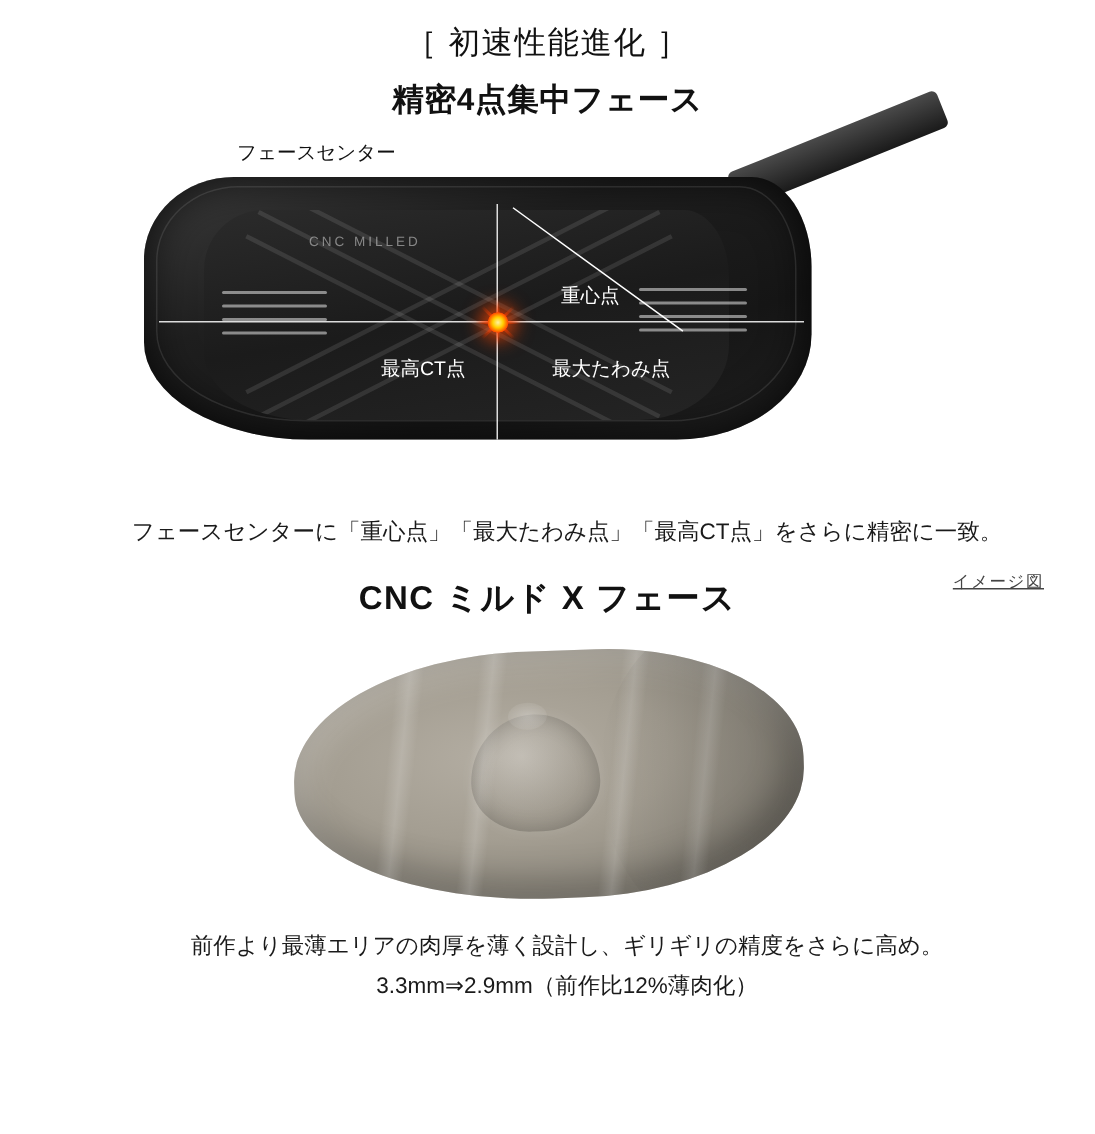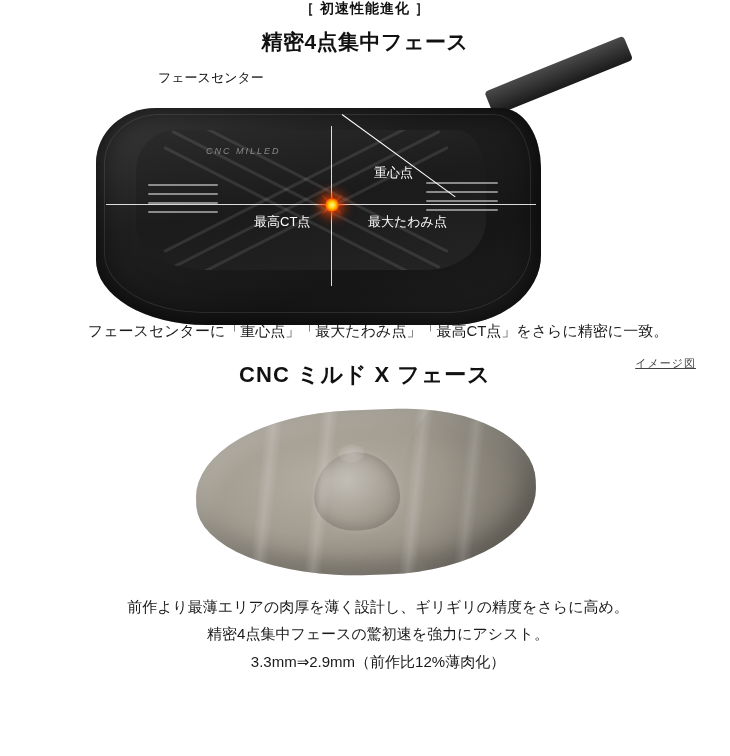--- a/index.html
+++ b/index.html
@@ -17,23 +17,24 @@
   }
   .page {
     width: 730px;
     height: 756px;
     position: relative;
     box-sizing: border-box;
   }
   
   .h-main {
     text-align: center;
-    font-size: 14px;
-    font-weight: 700;
+    font-size: 21px;
+    font-weight: 400;
     letter-spacing: 1px;
+    padding-top: 14px;
     color: #111;
   }
   .h-sub {
     text-align: center;
     font-size: 21px;
     font-weight: 700;
     letter-spacing: 0.5px;
     margin-top: 10px;
     color: #111;
   }
@@ -64,28 +65,27 @@
     position: absolute;
     left: 96px;
     top: 28px;
     width: 540px;
     height: 190px;
   }
   
   .head-body {
     position: absolute;
     left: 0px;
-    top: 16px;
+    top: 2px;
     width: 445px;
-    height: 217px;
+    height: 175px;
     background: linear-gradient(160deg,#3c3c3c 0%, #1f1f1f 35%, #161616 70%, #202020 100%);
     border-radius: 60px 40px 90px 110px / 55px 60px 70px 65px;
     box-shadow: inset 0 0 30px rgba(0,0,0,0.8);
     overflow: hidden;
-    font-style: italic;
   }
   .head-body:after {
     content: "";
     position: absolute;
     left: 8px; top: 6px;
     right: 10px; bottom: 12px;
     border-radius: 55px 38px 85px 100px / 50px 55px 65px 60px;
     border: 1px solid rgba(255,255,255,0.10);
   }
   
@@ -378,16 +378,15 @@
       <div class="streak" style="left:34%"></div>
       <div class="streak" style="left:62%"></div>
       <div class="streak" style="left:78%"></div>
       <div class="shade"></div>
       <div class="bulge"></div>
     </div>
 
   </div>
 
   <div class="para" style="margin-top:4px">前作より最薄エリアの肉厚を薄く設計し、ギリギリの精度をさらに高め。</div>
-  <div class="para" style="margin-top:2px">精密4点集中フェースの驚初速を強力にアシスト。</div>
   <div class="para" style="margin-top:2px">3.3mm⇒2.9mm（前作比12%薄肉化）</div>
 
 </div>
 
 </body></html>

